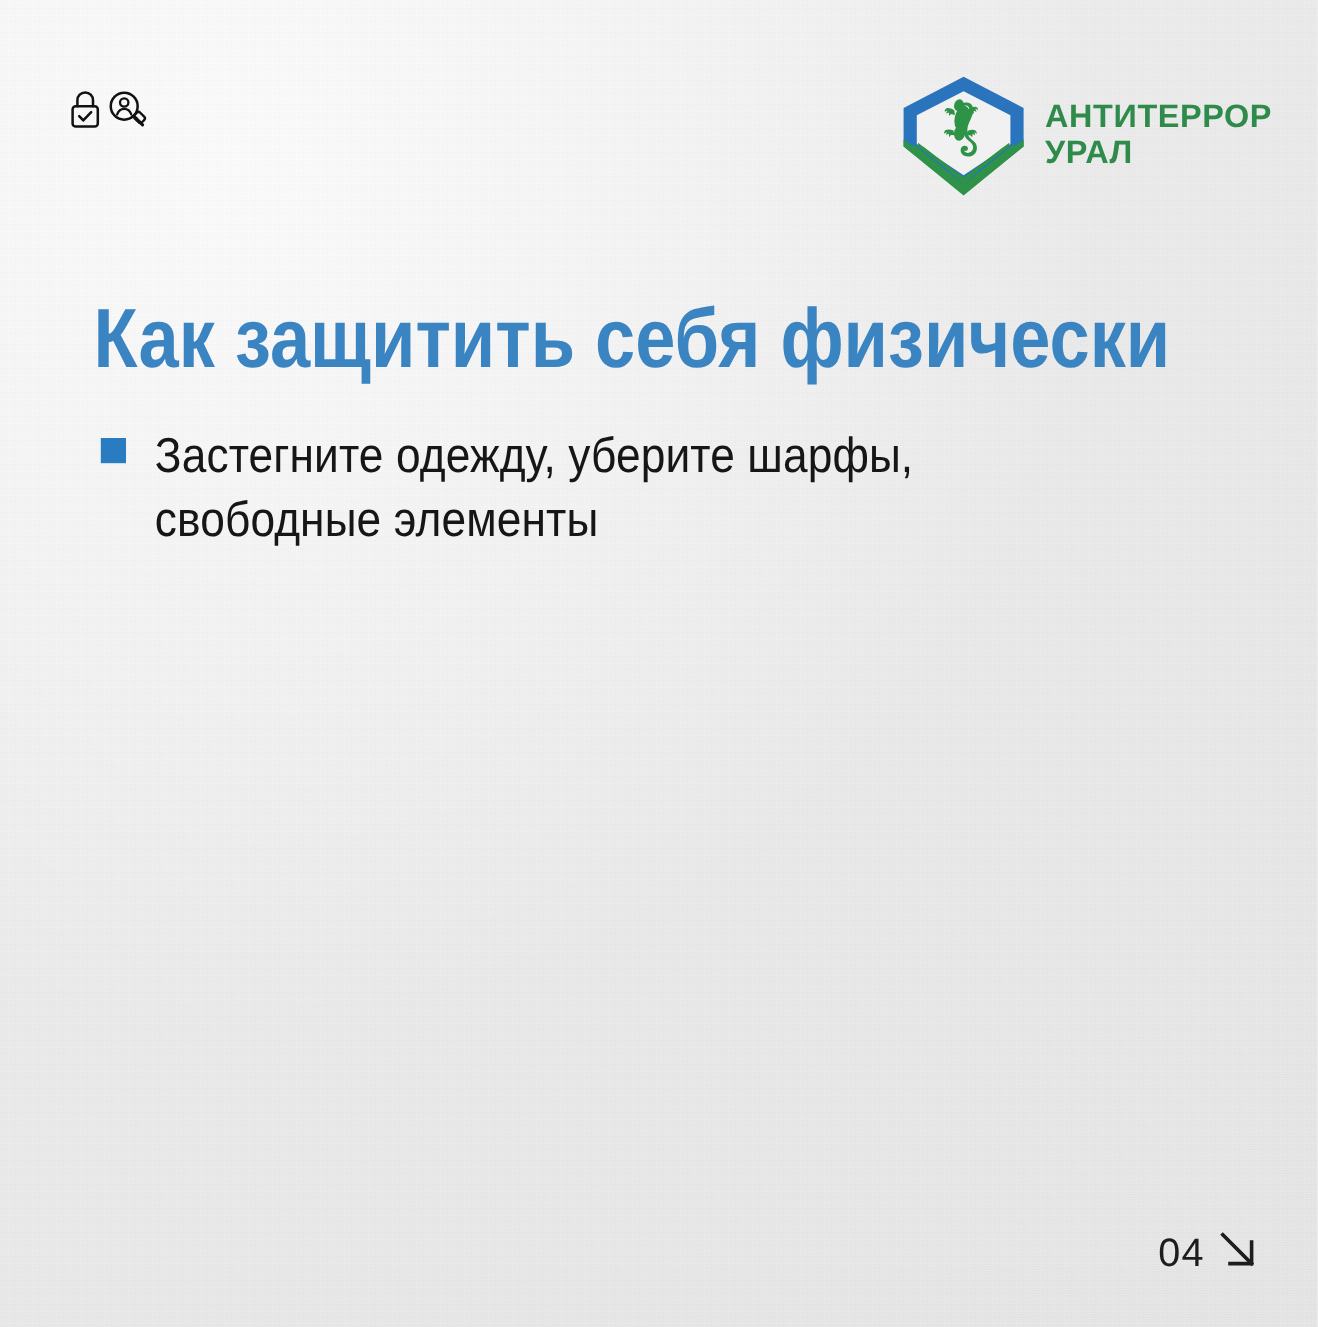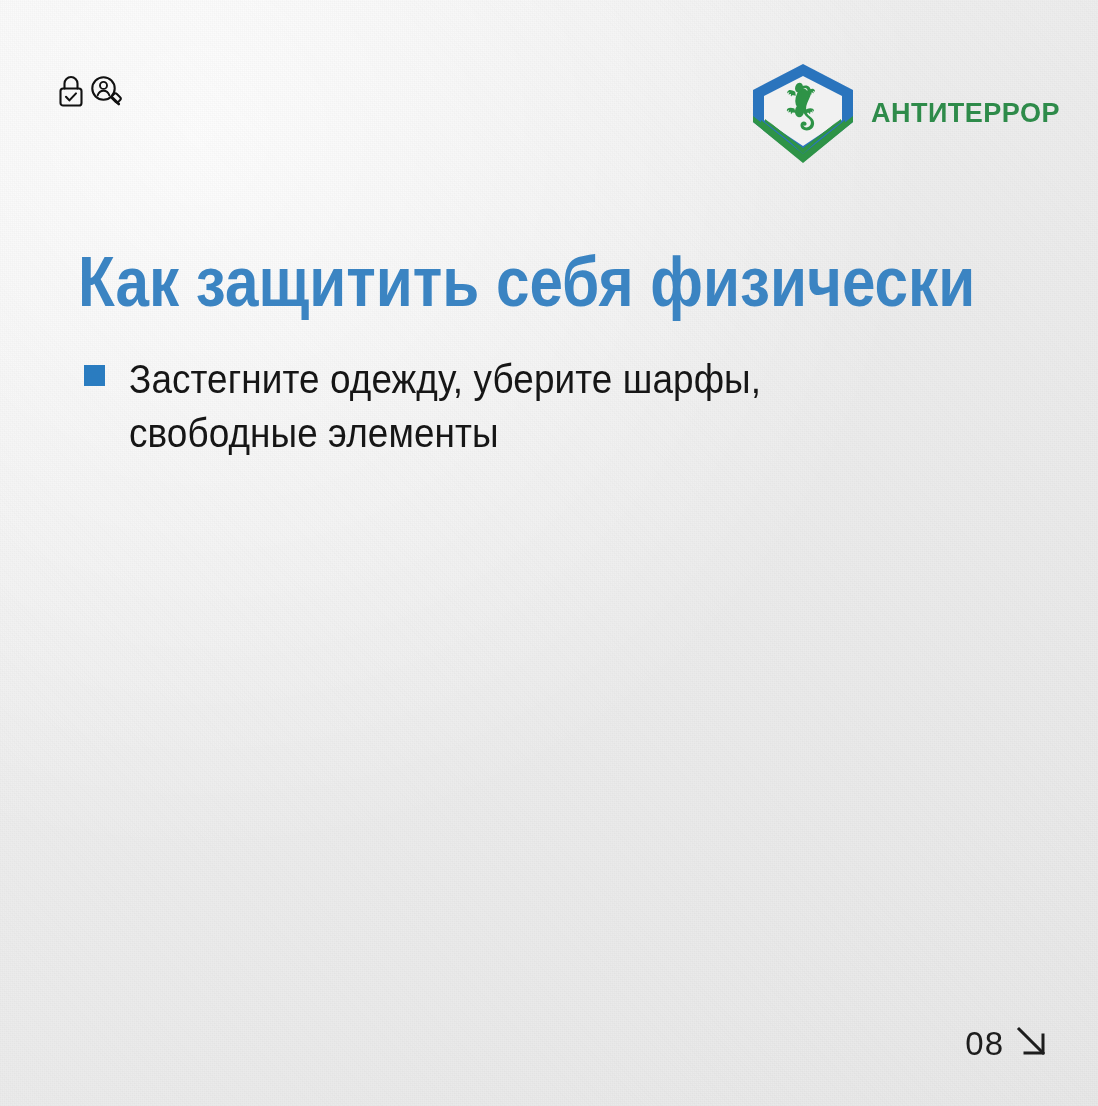--- a/index.html
+++ b/index.html
@@ -189,40 +189,41 @@
 
             <path d="M46.2 31.8c-2.6-1.4-5.0-2.2-6.6-1.4-1.5.8-1.6 2.2-1.0 3.0.4-.9 1.2-1.3 2.0-1.0-.9.6-1.2 1.6-.7 2.4.5-.9 1.5-1.1 2.2-.6-.6.8-.5 1.8.2 2.3.2-1.0 1.0-1.5 1.9-1.3l2.6.6z"></path>
             <path d="M57.8 31.0c2.6-1.6 5.0-2.6 6.7-1.9 1.6.7 1.8 2.1 1.2 3.0-.3-.9-1.1-1.4-1.9-1.1.8.6 1.1 1.7.6 2.4-.4-.9-1.4-1.2-2.1-.7.5.8.3 1.8-.4 2.3-.1-1.0-.9-1.6-1.8-1.4l-2.5.4z"></path>
             <path d="M45.4 48.5c-2.8-.8-5.2-1.0-6.6.1-1.3 1.0-1.1 2.4-.4 3.0.2-1.0 1.0-1.4 1.8-1.2-.8.7-.9 1.8-.3 2.4.3-1.0 1.3-1.3 2.0-.8-.4.9-.2 1.9.6 2.2 0-1.0.7-1.6 1.6-1.6l2.5.1z"></path>
             <path d="M57.2 49.2c2.7-1.0 5.1-1.4 6.6-.4 1.4.9 1.3 2.3.7 3.0-.2-1.0-.9-1.5-1.7-1.3.8.7 1.0 1.7.4 2.4-.2-1.0-1.2-1.4-1.9-.9.3.9.1 1.9-.7 2.2-.1-1.0-.8-1.6-1.7-1.5l-2.4.2z"></path>
           </g>
         </svg>
       </span>
       <span class="brand-text">
         <span class="brand-line1">АНТИТЕРРОР</span>
+        <span class="brand-line2">УРАЛ</span>
       </span>
     </div>
   </div>
 
   <h1 class="title">Как защитить себя физически</h1>
 
   <div class="list">
 
     <div class="item">
       <span class="marker"></span>
       <span class="item-text">Застегните одежду, уберите шарфы, свободные элементы</span>
     </div>
 
 
 
 
   </div>
 
   <div class="pagenum">
-    <span>08</span>
+    <span>04</span>
     <span class="arrow">
       <svg width="34" height="34" viewBox="0 0 34 34" fill="none">
         <path d="M3 3 L27 27" stroke="#1d1d1d" stroke-width="3" stroke-linecap="square"></path>
         <path d="M27 9 L27 27 L9 27" stroke="#1d1d1d" stroke-width="3" fill="none" stroke-linecap="square" stroke-linejoin="miter"></path>
       </svg>
     </span>
   </div>
 
 </div>
 

